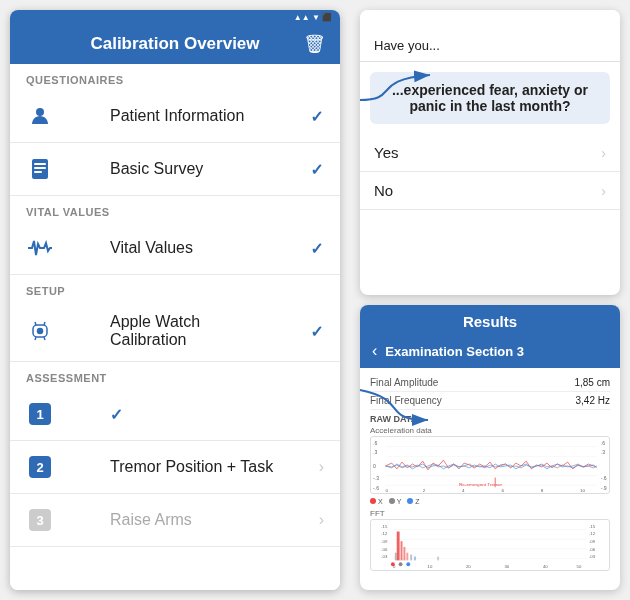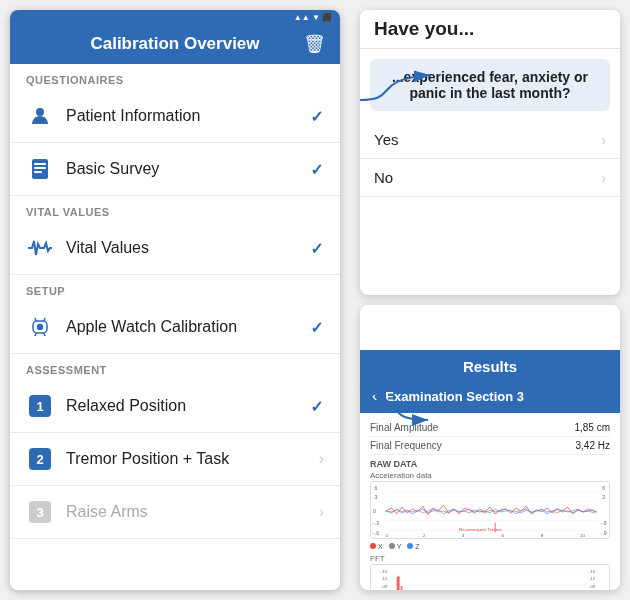--- a/index.html
+++ b/index.html
@@ -74,20 +74,21 @@
       padding: 10px 16px 4px 16px;
       text-transform: uppercase;
     }
 
     .list-item {
       display: flex;
       align-items: center;
       padding: 12px 16px;
       border-bottom: 1px solid #e8e8e8;
       cursor: pointer;
+      gap: 44px;
     }
 
     .list-item-icon {
       width: 28px;
       height: 28px;
       display: flex;
       align-items: center;
       justify-content: center;
       margin-right: 12px;
       flex-shrink: 0;
@@ -161,23 +162,23 @@
       flex: 1;
     }
 
     .card-survey {
       display: flex;
       flex-direction: column;
     }
 
     .card-survey-title {
       background: #fff;
-      padding: 8px 14px 8px 14px;
-      font-size: 19px;
-      font-weight: 700;
+      padding: 28px 14px 8px 14px;
+      font-size: 13px;
+      font-weight: 400;
       color: #222;
       border-bottom: 1px solid #e0e0e0;
     }
 
     .card-survey-question {
       background: #e8eef7;
       margin: 10px;
       padding: 10px 12px;
       border-radius: 6px;
       font-size: 14px;
@@ -238,21 +239,20 @@
       flex-direction: column;
     }
 
     .card-results-header {
       background: #2f6bb5;
       padding: 8px 12px;
       color: #fff;
       font-size: 15px;
       font-weight: 700;
       text-align: center;
-      margin-top: 45px;
     }
 
     .card-results-subheader {
       background: #2f6bb5;
       padding: 4px 12px 8px 12px;
       display: flex;
       align-items: center;
       gap: 8px;
     }
 
@@ -405,21 +405,20 @@
       <span class="list-item-label">Apple Watch Calibration</span>
       <span class="list-item-check">✓</span>
     </div>
 
     <div class="section-header">ASSESSMENT</div>
 
     <div class="list-item">
       <div class="list-item-icon">
         <div class="icon-num">1</div>
       </div>
-      <span class="list-item-label">Relaxed Position</span>
       <span class="list-item-check">✓</span>
     </div>
 
     <div class="list-item">
       <div class="list-item-icon">
         <div class="icon-num">2</div>
       </div>
       <span class="list-item-label">Tremor Position + Task</span>
       <span class="list-item-chevron">›</span>
     </div>

